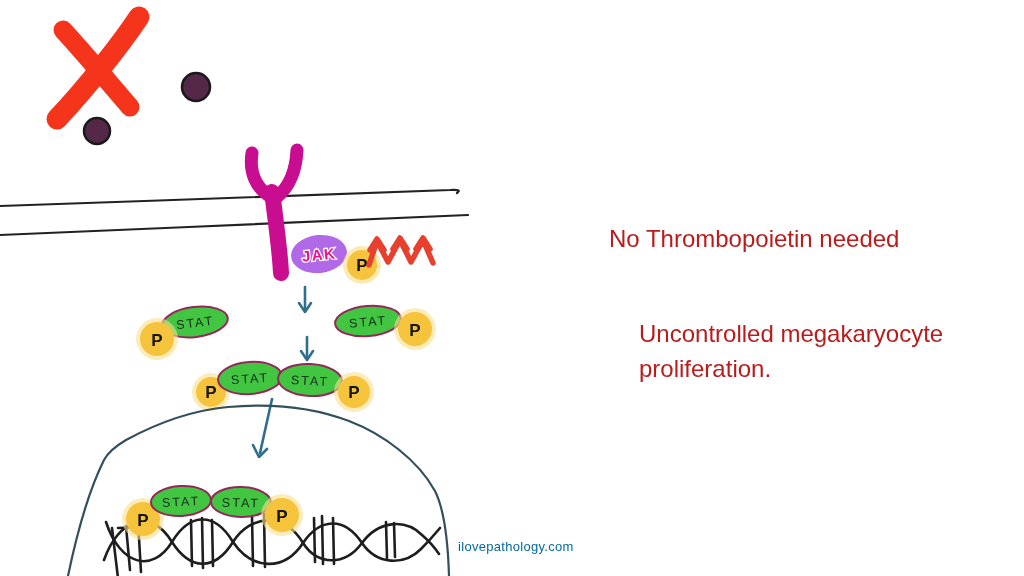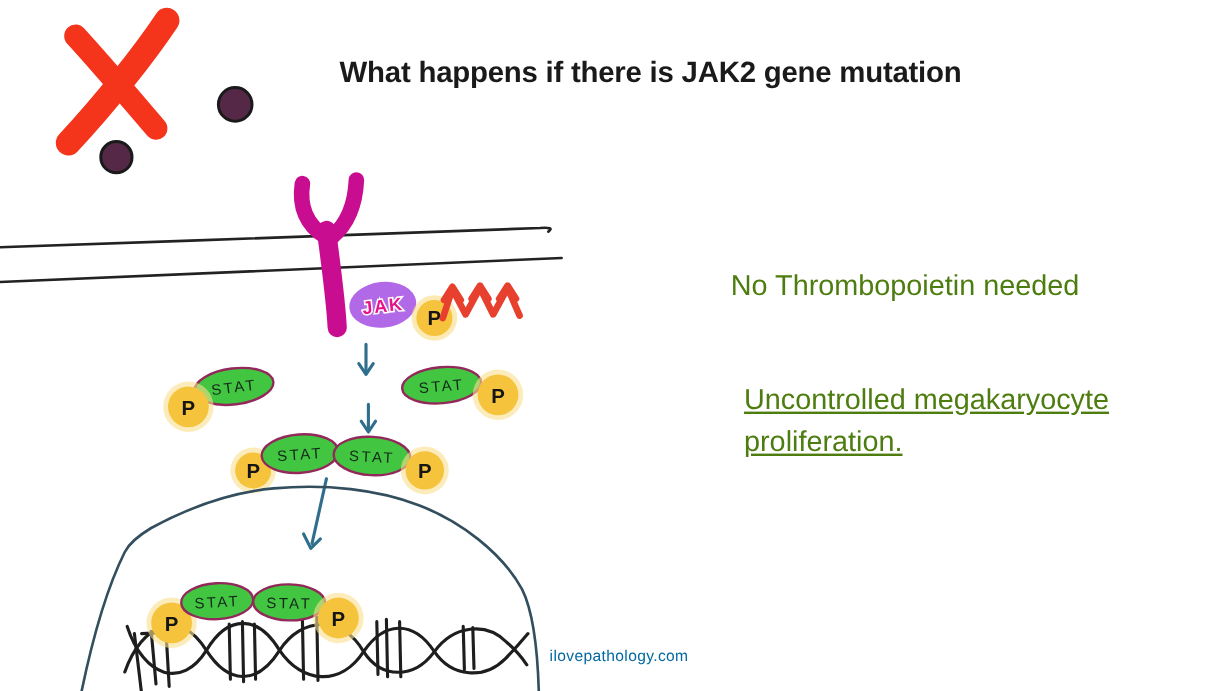--- a/index.html
+++ b/index.html
@@ -6,24 +6,24 @@
   #slide{
     position:relative;width:1024px;height:576px;background:#ffffff;
     overflow:hidden;font-family:"Liberation Sans",sans-serif;
   }
   #slide svg{position:absolute;left:0;top:0;}
   .title{
     position:absolute;left:283px;top:47px;font-size:24.5px;font-weight:700;
     color:#1a1a1a;letter-spacing:-0.2px;white-space:nowrap;
   }
   .note{
-    position:absolute;color:#4d7c0f;font-size:24px;font-weight:400;line-height:35px;
+    position:absolute;color:#b91c1c;font-size:24px;font-weight:400;line-height:35px;
   }
   .note-tpo{left:609px;top:221px;white-space:nowrap;}
-  .note-prolif{left:620px;top:316px;width:372px;text-decoration:underline;}
+  .note-prolif{left:639px;top:316px;width:372px;}
   .watermark{
     position:absolute;left:458px;top:539px;font-size:13px;color:#0369a1;
     letter-spacing:0.3px;
   }
   text{font-family:"Liberation Sans",sans-serif;}
   .stat-txt{font-size:12.5px;letter-spacing:2px;fill:#14281a;font-weight:500;}
   .p-txt{font-size:17px;font-weight:700;fill:#151515;}
   .jak-txt{font-size:15px;font-weight:700;fill:#e6138c;letter-spacing:1.5px;
            stroke:#ffffff;stroke-width:2.6px;paint-order:stroke;}
 </style>
@@ -155,18 +155,17 @@
       <g transform="rotate(1 241 502)">
         <ellipse cx="241" cy="502" rx="30" ry="15" fill="#42c642" stroke="#93285a" stroke-width="2"></ellipse>
         <text x="241" y="507" text-anchor="middle" class="stat-txt">STAT</text>
       </g>
       <circle cx="282" cy="515" r="21" fill="#fadf8e" opacity="0.6"></circle>
       <circle cx="282" cy="515" r="17" fill="#f5c33c"></circle>
       <text x="282" y="522" text-anchor="middle" class="p-txt">P</text>
     </g>
   </svg>
 
-  <div class="title">What happens if there is JAK2 gene mutation</div>
   <div class="note note-tpo">No Thrombopoietin needed</div>
   <div class="note note-prolif">Uncontrolled megakaryocyte proliferation.</div>
   <div class="watermark">ilovepathology.com</div>
 
 </div>
 
 </body></html>

